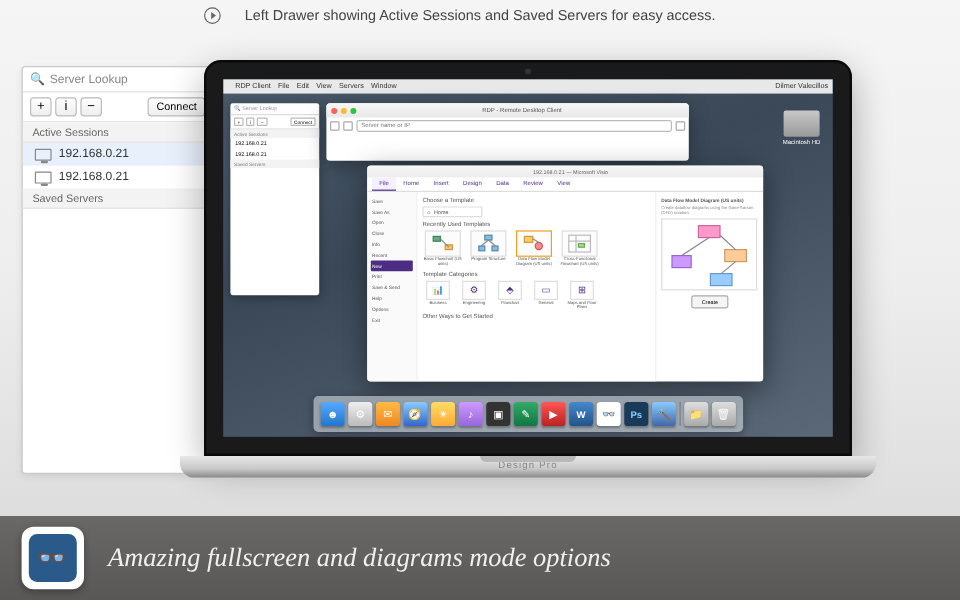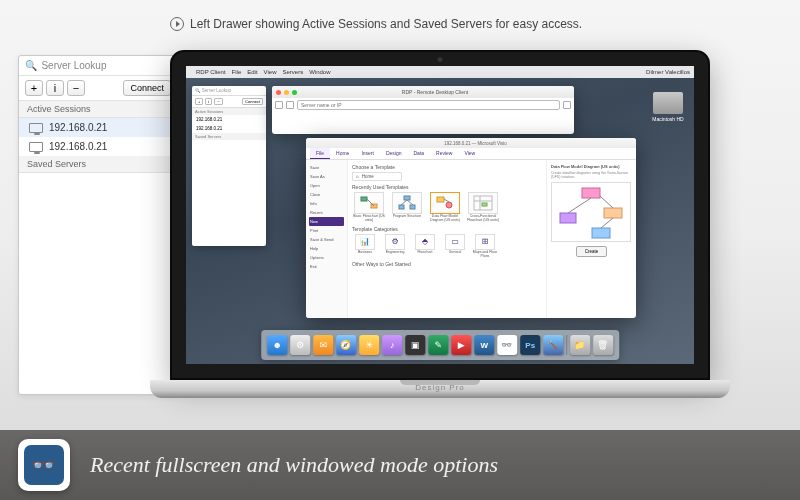--- a/index.html
+++ b/index.html
@@ -1,19 +1,19 @@
 <!DOCTYPE html>
 <html><head>
 <meta charset="utf-8">
 <style>
 *{margin:0;padding:0;box-sizing:border-box;font-family:"Helvetica Neue",Arial,sans-serif}
 body{width:800px;height:500px;background:linear-gradient(180deg,#f5f5f5 0%,#eeeeee 45%,#d8d8d8 100%);overflow:hidden;position:relative}
 
 
-.caption-row{position:absolute;top:17px;left:170px;display:flex;align-items:center;gap:6px}
+.caption-row{position:absolute;top:6px;left:170px;display:flex;align-items:center;gap:20px}
 .play-icon{width:14px;height:14px;border:1.5px solid #666;border-radius:50%;display:flex;align-items:center;justify-content:center}
 .play-icon::after{content:"";display:block;width:0;height:0;border-left:4px solid #666;border-top:3px solid transparent;border-bottom:3px solid transparent;margin-left:1px}
 .caption{font-size:12px;color:#444}
 
 
 .drawer{position:absolute;left:18px;top:55px;width:160px;height:340px;background:#fff;border:1px solid #c9c9c9;border-radius:3px;box-shadow:0 2px 6px rgba(0,0,0,.08)}
 .drawer-search{display:flex;align-items:center;gap:4px;padding:4px 6px;border-bottom:1px solid #e2e2e2;font-size:10px;color:#888}
 .drawer-search .mag{font-size:10px}
 .drawer-tools{display:flex;gap:3px;padding:4px 6px;border-bottom:1px solid #e2e2e2;align-items:center}
 .drawer-tools button{font-size:11px;height:16px;min-width:18px;border:1px solid #bbb;border-radius:3px;background:linear-gradient(#fff,#eee);cursor:pointer}
@@ -330,14 +330,14 @@
   </div>
   <div class="mbase">
     <div class="mblabel">Design Pro</div>
   </div>
 </div>
 
 <div class="footer">
   <div class="footer-icon">
     <div class="inner">👓</div>
   </div>
-  <div class="footer-text">Recent fullscreen and windowed mode options</div>
+  <div class="footer-text">Amazing fullscreen and diagrams mode options</div>
 </div>
 
 </body></html>

